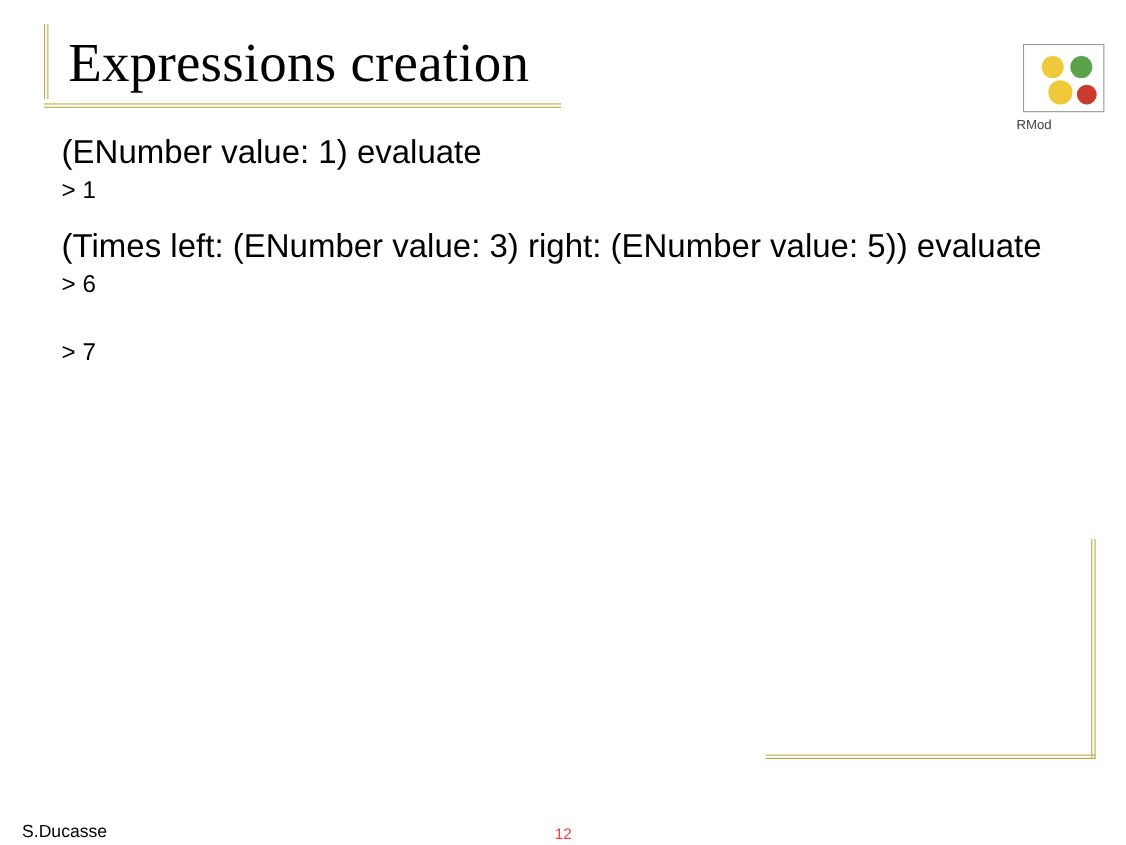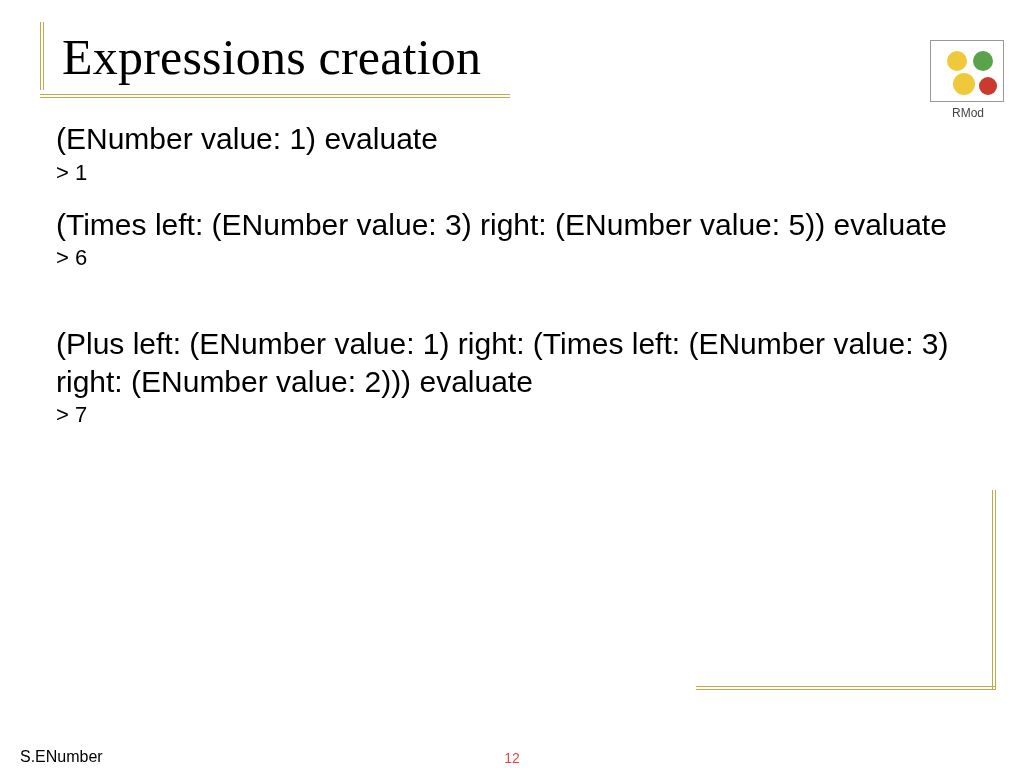--- a/index.html
+++ b/index.html
@@ -62,21 +62,21 @@
     background: #fff;
   }
   .logo .c { position: absolute; border-radius: 50%; }
   .logo .c1 { width: 20px; height: 20px; background: #f0c93a; top: 10px; left: 16px; }
   .logo .c2 { width: 20px; height: 20px; background: #5aa34a; top: 10px; left: 42px; }
   .logo .c3 { width: 22px; height: 22px; background: #f0c93a; top: 32px; left: 22px; }
   .logo .c4 { width: 18px; height: 18px; background: #cb3a2e; top: 36px; left: 48px; }
   .logo .caption {
     position: absolute;
     bottom: 6px; left: 0; right: 0;
-    text-align: center;
+    text-align: left;
     font-size: 12px;
     color: #444;
   }
   
   .body {
     margin: 22px 56px 0 56px;
   }
   .line-lg {
     font-size: 30px;
     color: #000;
@@ -146,22 +146,21 @@
 
   <div class="body">
     <div class="line-lg">(ENumber value: 1) evaluate</div>
     <div class="line-sm">&gt; 1</div>
 
     <div class="line-lg">(Times left: (ENumber value: 3) right: (ENumber value: 5)) evaluate</div>
     <div class="line-sm">&gt; 6</div>
 
     <div class="gap"></div>
 
-    <div class="line-lg">(Plus left: (ENumber value: 1) right: (Times left: (ENumber value: 3) right: (ENumber value: 2))) evaluate</div>
     <div class="line-sm">&gt; 7</div>
   </div>
 
   <div class="corner-v"></div>
   <div class="corner-h"></div>
 
-  <div class="footer-left">S.ENumber</div>
+  <div class="footer-left">S.Ducasse</div>
   <div class="footer-page">12</div>
 </div>
 
 </body></html>

